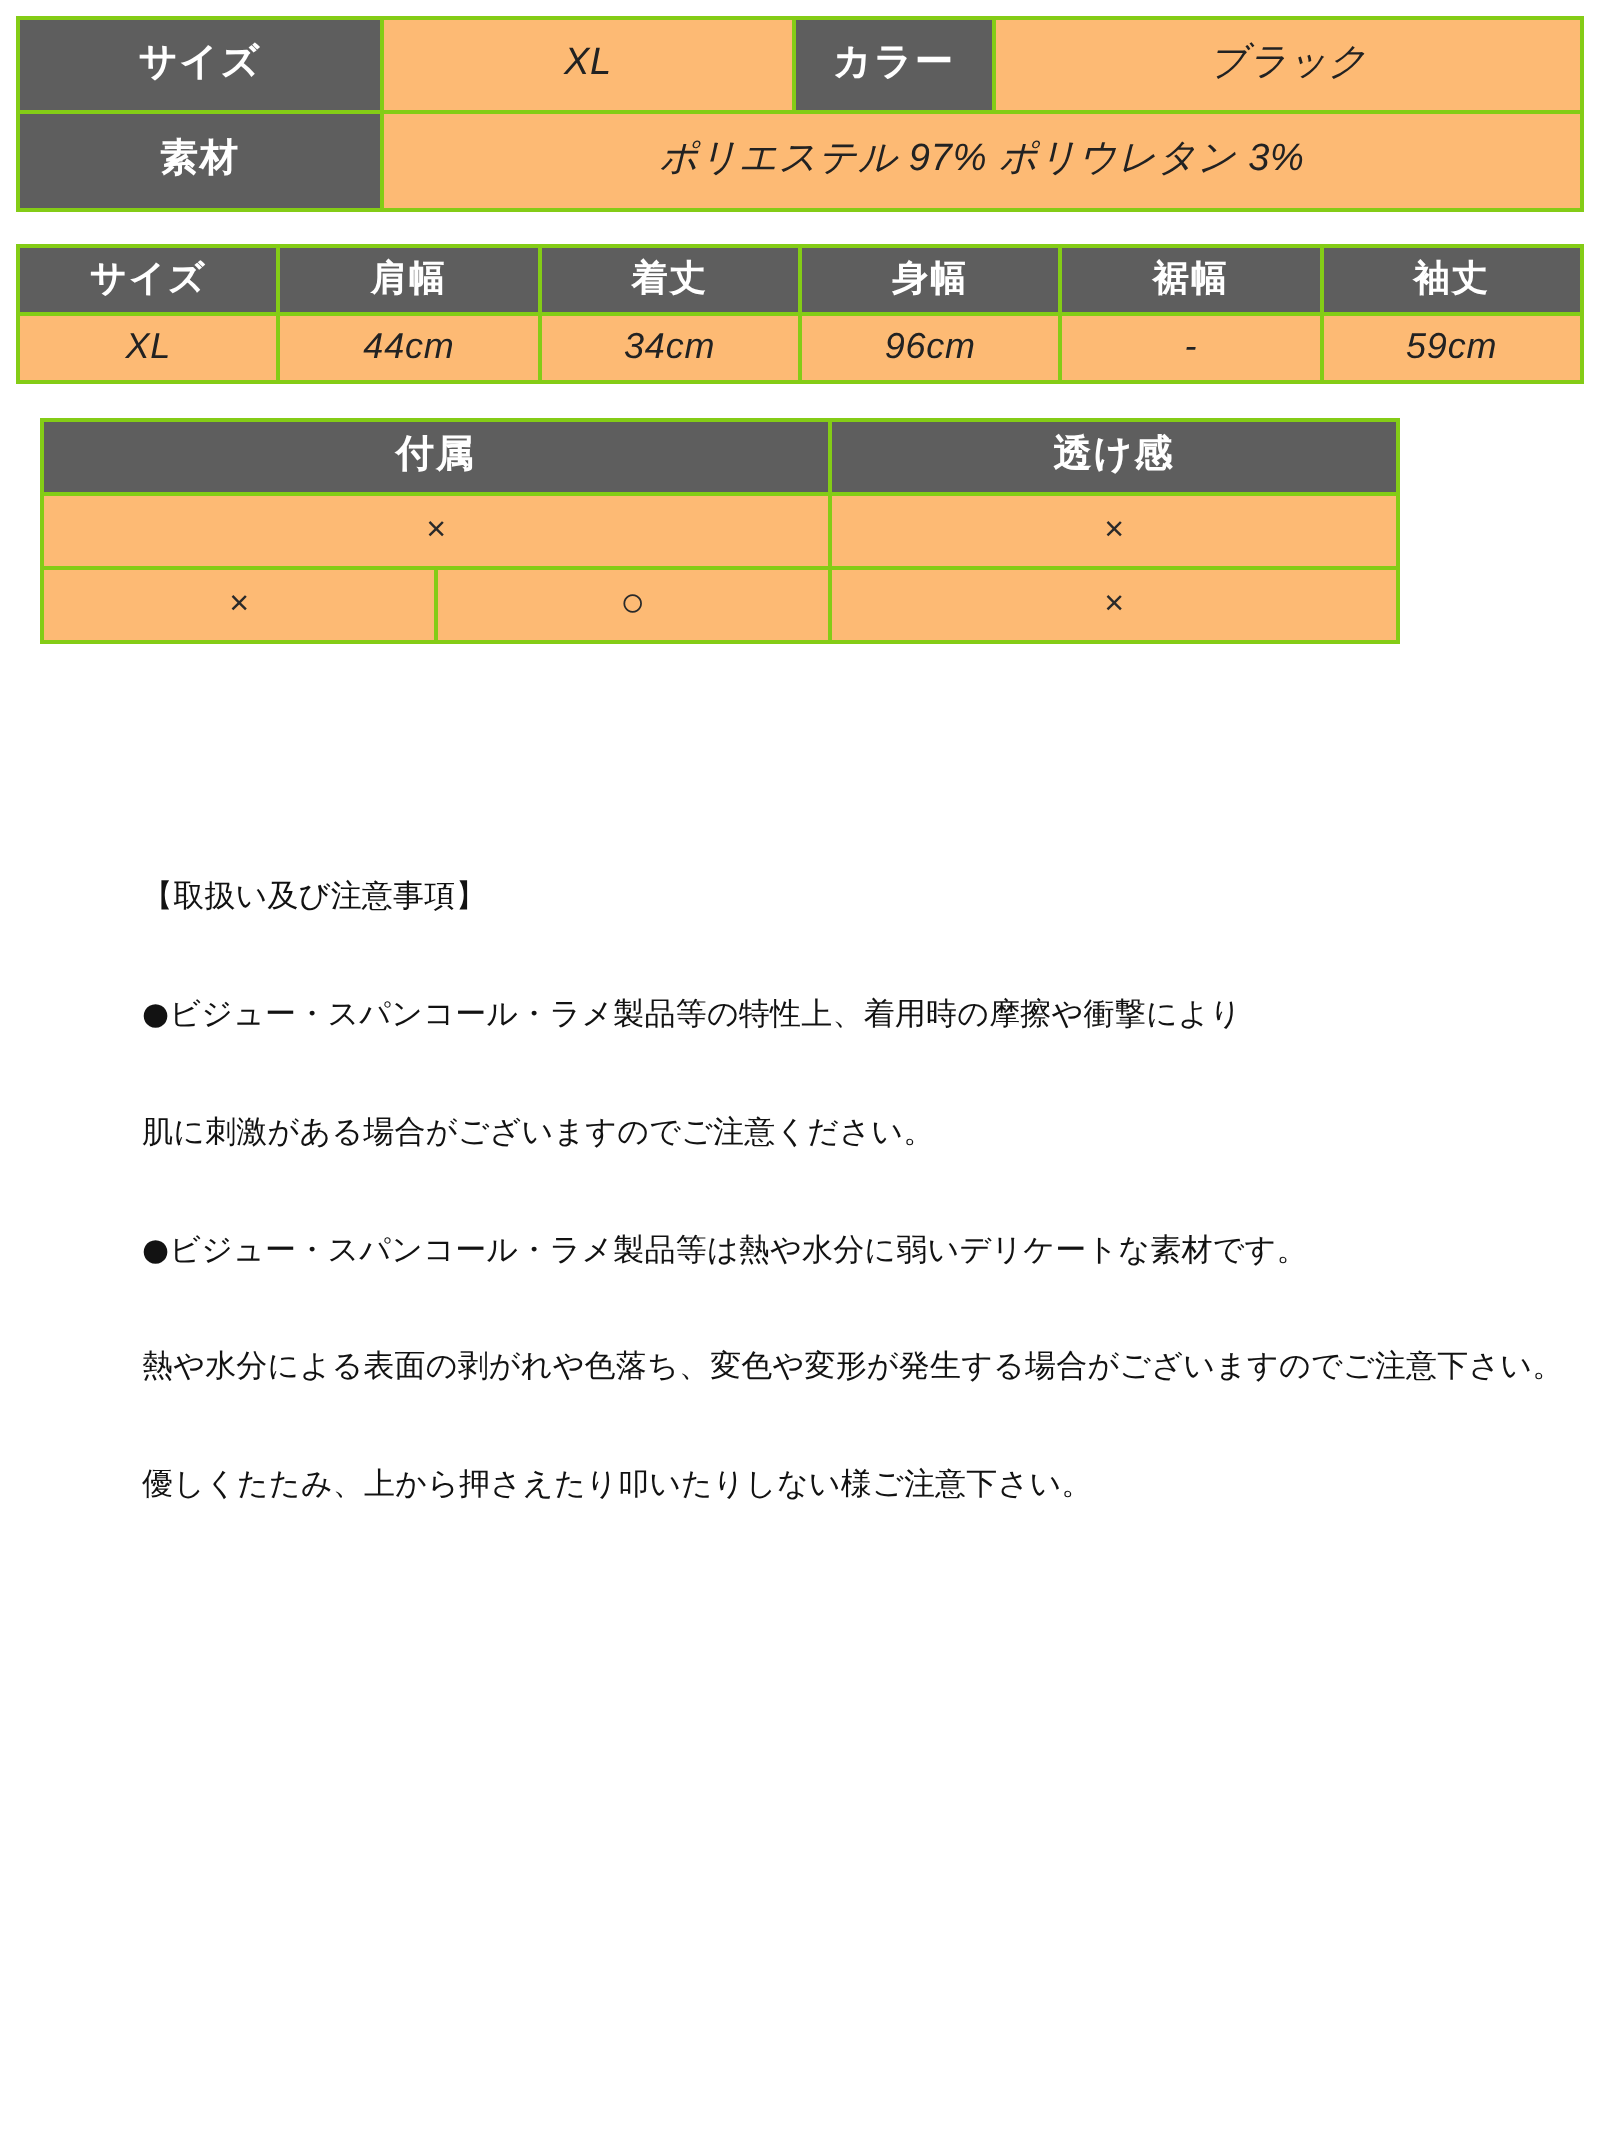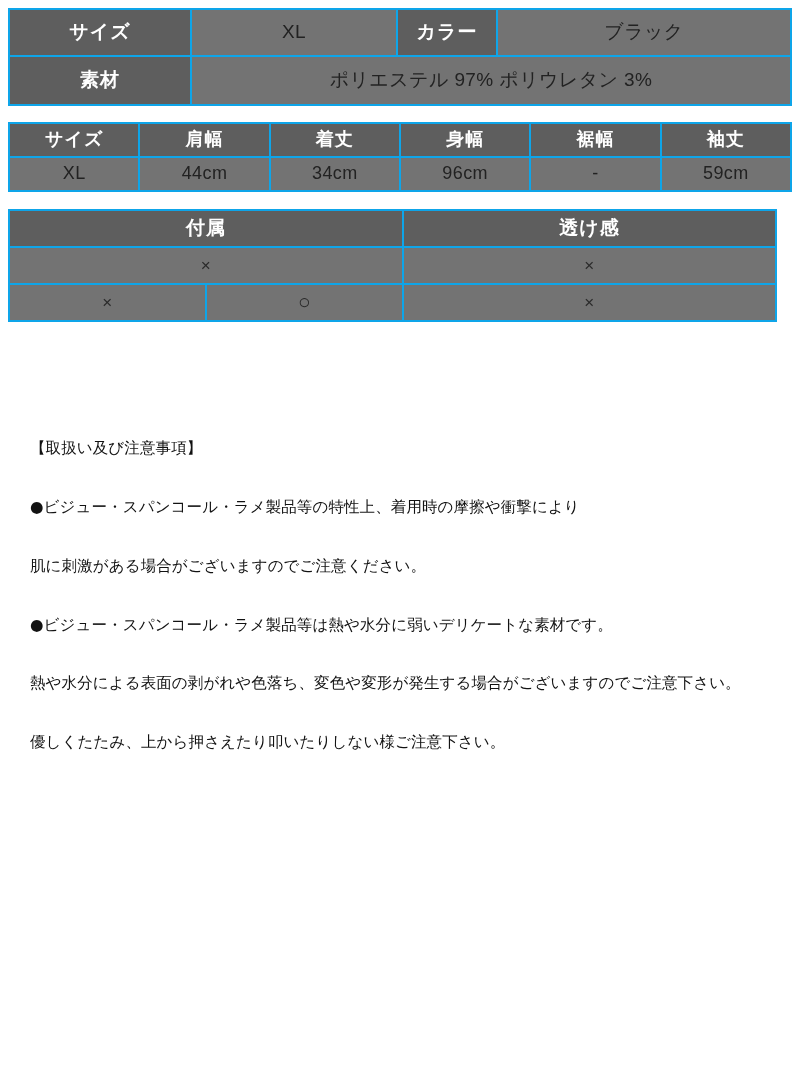--- a/index.html
+++ b/index.html
@@ -27,39 +27,40 @@
 
   
   .spec-table {
     position: absolute;
     border-collapse: collapse;
     table-layout: fixed;
     border: 2px solid #1d1d1d;
     background: #ffffff;
   }
   .spec-table td {
-    border: 2px solid #0ea5e9;
+    border: 2px solid #84cc16;
     text-align: center;
     vertical-align: middle;
     padding: 0;
     font-size: 19px;
     line-height: 1.1;
     color: #1f1f1f;
     font-weight: 400;
     letter-spacing: 0.4px;
   }
   .spec-table td.hdr {
     background: #5e5e5e;
     color: #ffffff;
     font-weight: 700;
     letter-spacing: 1px;
   }
   .spec-table td.val {
-    background: #737373;
+    background: #fdba74;
     color: #222222;
+    font-style: italic;
   }
 
   
   #table-basic {
     left: 8px;
     top: 8px;
     width: 784px;
   }
   #table-basic tr { height: 47px; }
   #table-basic tr.row-material { height: 49px; }
@@ -69,23 +70,23 @@
     left: 8px;
     top: 122px;
     width: 784px;
   }
   #table-measure tr { height: 34px; }
   #table-measure td { font-size: 18px; }
   #table-measure td.hdr { font-size: 18px; }
 
   
   #table-features {
-    left: 8px;
+    left: 20px;
     top: 209px;
-    width: 769px;
+    width: 680px;
   }
   #table-features tr { height: 37px; }
   #table-features td { font-size: 19px; }
   .mark {
     font-size: 17px;
     line-height: 1;
     display: inline-block;
     color: #2a2a2a;
   }
   .mark-circle {
@@ -102,20 +103,21 @@
     font-size: 15.5px;
     line-height: 19.6px;
     color: #121212;
     letter-spacing: 0.1px;
     white-space: pre-wrap;
     font-family: "DejaVu Sans", "Liberation Sans", sans-serif;
   }
   #notes .note-line {
     display: block;
     white-space: nowrap;
+    margin-left: 41px;
   }
 </style>
 </head>
 <body>
 
 <div class="page">
 
   <table id="table-basic" class="spec-table">
     <tbody>
       <tr>

